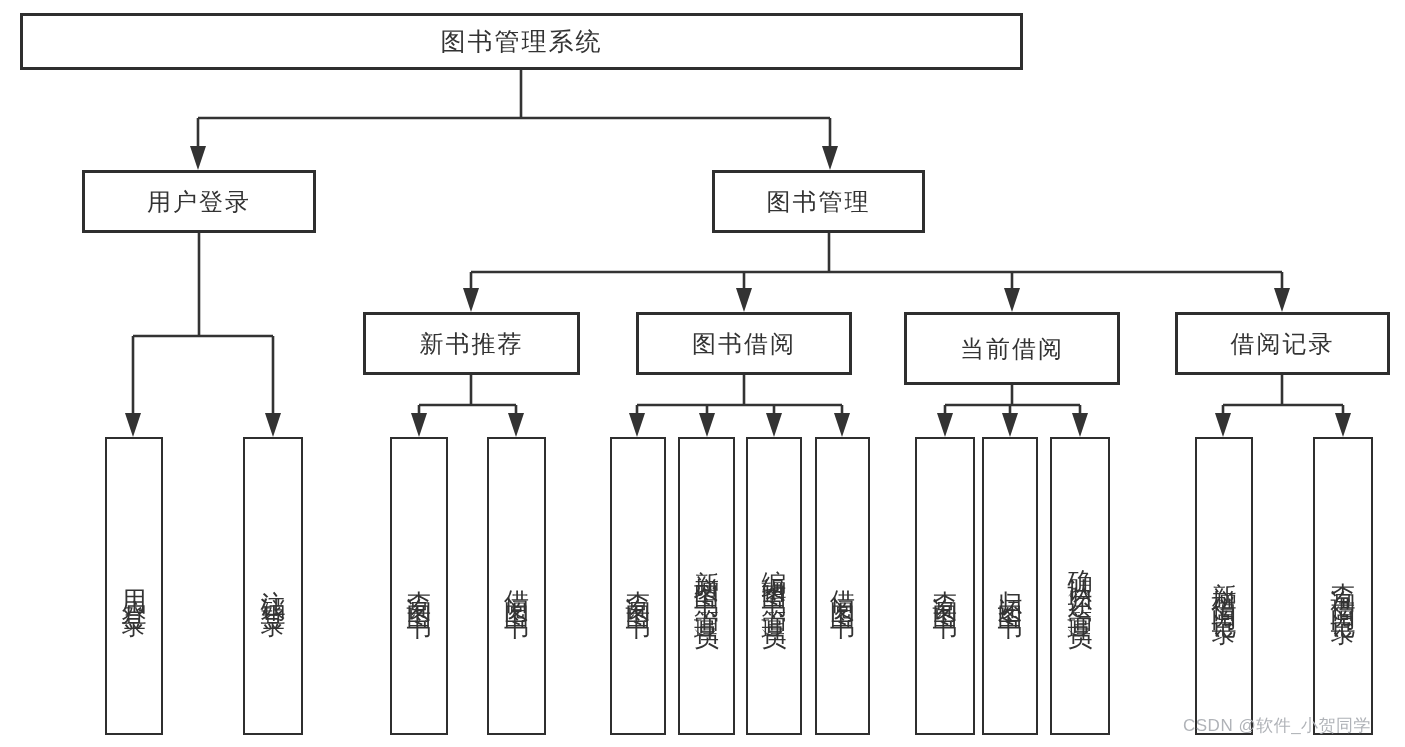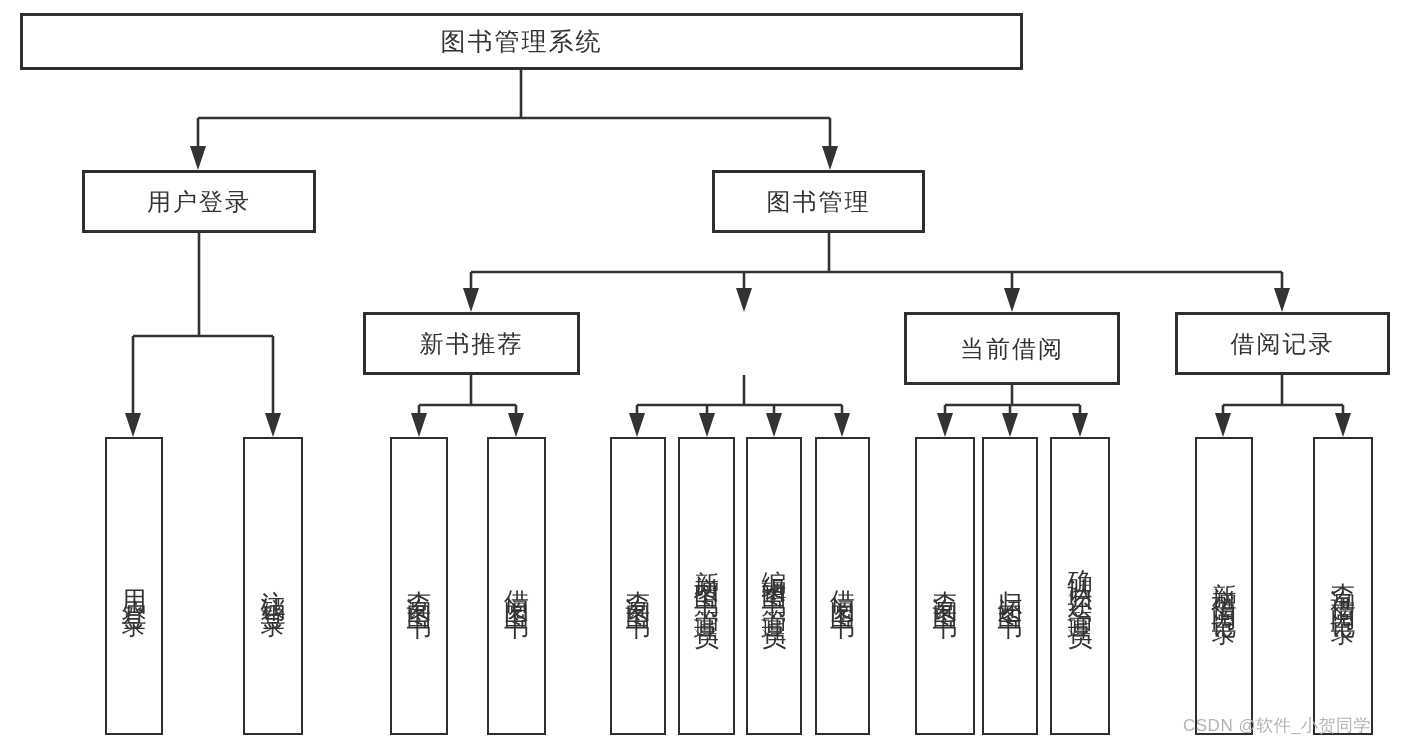--- a/index.html
+++ b/index.html
@@ -105,20 +105,21 @@
       <line x1="1343" y1="405" x2="1343" y2="417" stroke="#333333" stroke-width="2.6"></line>
       <polygon points="1335,413 1351,413 1343,437" fill="#333333"></polygon>
     </svg>
 
   <div class="box h root" style="left:20px;top:13px;width:1003px;height:57px">图书管理系统</div>
 
   <div class="box h" style="left:82px;top:170px;width:234px;height:63px">用户登录</div>
   <div class="box h" style="left:712px;top:170px;width:213px;height:63px">图书管理</div>
 
   <div class="box h" style="left:363px;top:312px;width:217px;height:63px">新书推荐</div>
+  <div class="box h" style="left:636px;top:312px;width:216px;height:63px">图书借阅</div>
   <div class="box h" style="left:904px;top:312px;width:216px;height:73px">当前借阅</div>
   <div class="box h" style="left:1175px;top:312px;width:215px;height:63px">借阅记录</div>
 
   <div class="box v" style="left:105px;top:437px;width:58px;height:298px">用户登录</div>
   <div class="box v" style="left:243px;top:437px;width:60px;height:298px">注销登录</div>
 
   <div class="box v" style="left:390px;top:437px;width:58px;height:298px">查询图书</div>
   <div class="box v" style="left:487px;top:437px;width:59px;height:298px">借阅图书</div>
 
   <div class="box v" style="left:610px;top:437px;width:56px;height:298px">查询图书</div>

